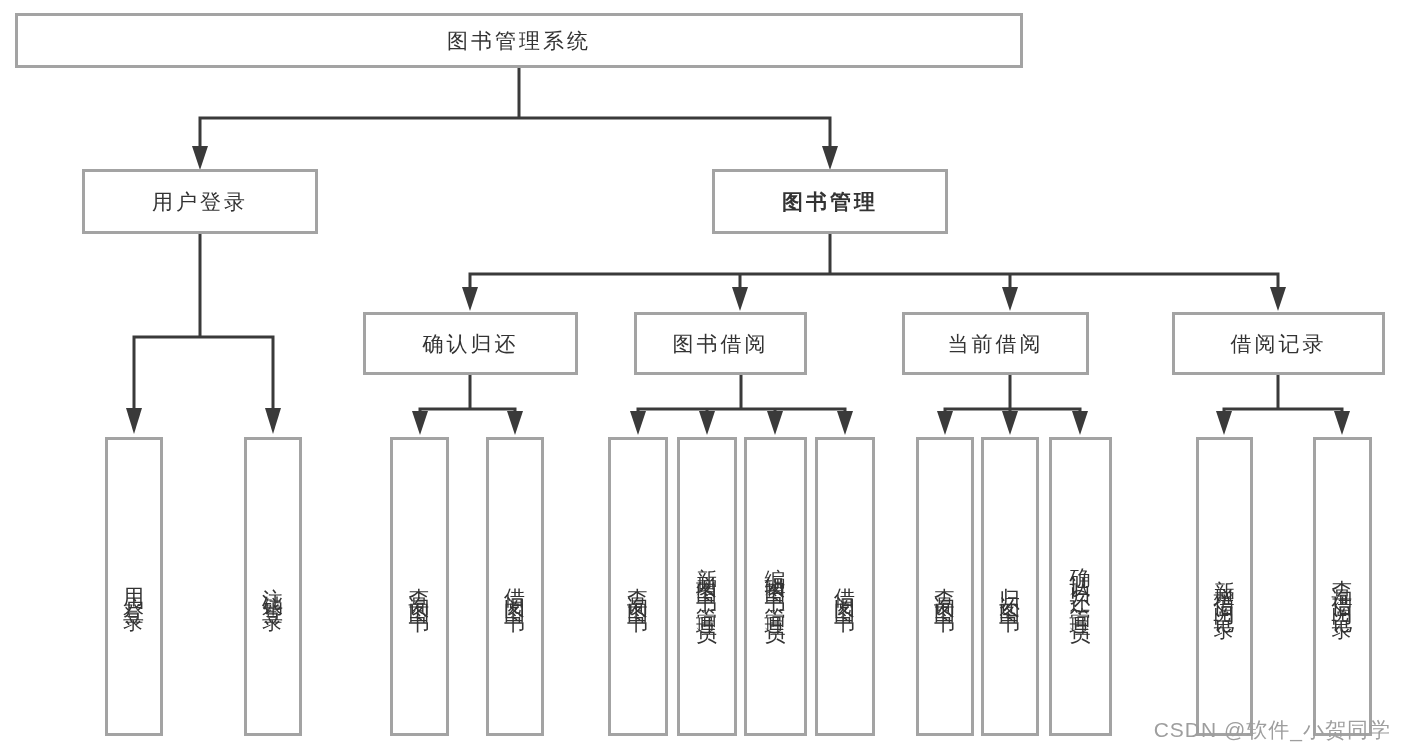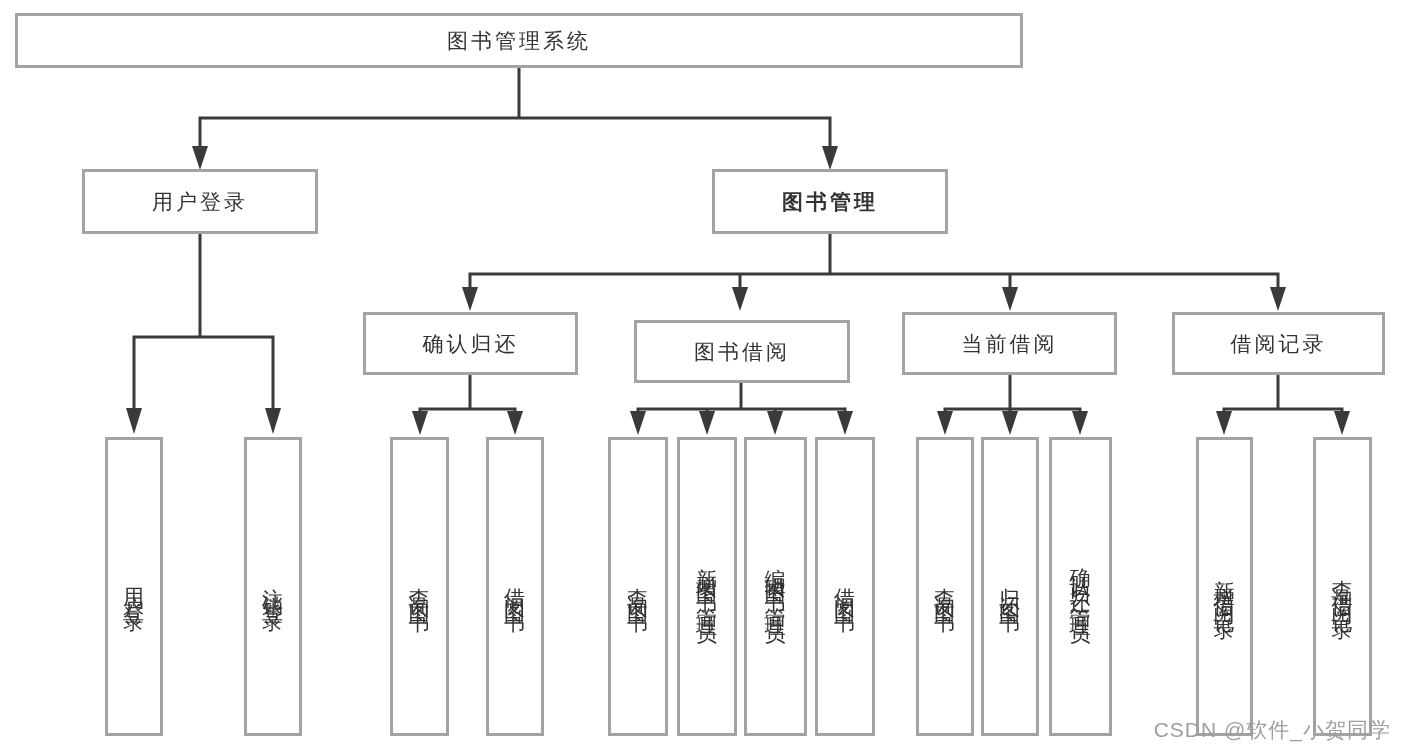--- a/index.html
+++ b/index.html
@@ -117,22 +117,22 @@
       <polygon points="1334,411 1350,411 1342,435"></polygon>
     </g>
   </svg>
 
   <div class="box" style="left:15px; top:13px; width:1008px; height:55px;">图书管理系统</div>
 
   <div class="box" style="left:82px; top:169px; width:236px; height:65px;">用户登录</div>
   <div class="box" style="left:712px; top:169px; width:236px; height:65px;font-weight:bold;">图书管理</div>
 
   <div class="box" style="left:363px; top:312px; width:215px; height:63px;">确认归还</div>
-  <div class="box" style="left:634px; top:320px; width:216px; height:63px;">图书借阅</div>
-  <div class="box" style="left:902px; top:312px; width:215px; height:63px;text-align:right;">当前借阅</div>
+  <div class="box" style="left:634px; top:312px; width:173px; height:63px;">图书借阅</div>
+  <div class="box" style="left:902px; top:312px; width:187px; height:63px;text-align:right;">当前借阅</div>
   <div class="box" style="left:1172px; top:312px; width:213px; height:63px;">借阅记录</div>
 
   <div class="vbox" style="left:105px; top:437px; width:58px; height:299px;">用户登录</div>
   <div class="vbox" style="left:244px; top:437px; width:58px; height:299px;">注销登录</div>
 
   <div class="vbox" style="left:390px; top:437px; width:59px; height:299px;">查询图书</div>
   <div class="vbox" style="left:486px; top:437px; width:58px; height:299px;">借阅图书</div>
 
   <div class="vbox" style="left:608px; top:437px; width:60px; height:299px;">查询图书</div>
   <div class="vbox" style="left:677px; top:437px; width:60px; height:299px;">新增图书（管理员）</div>

